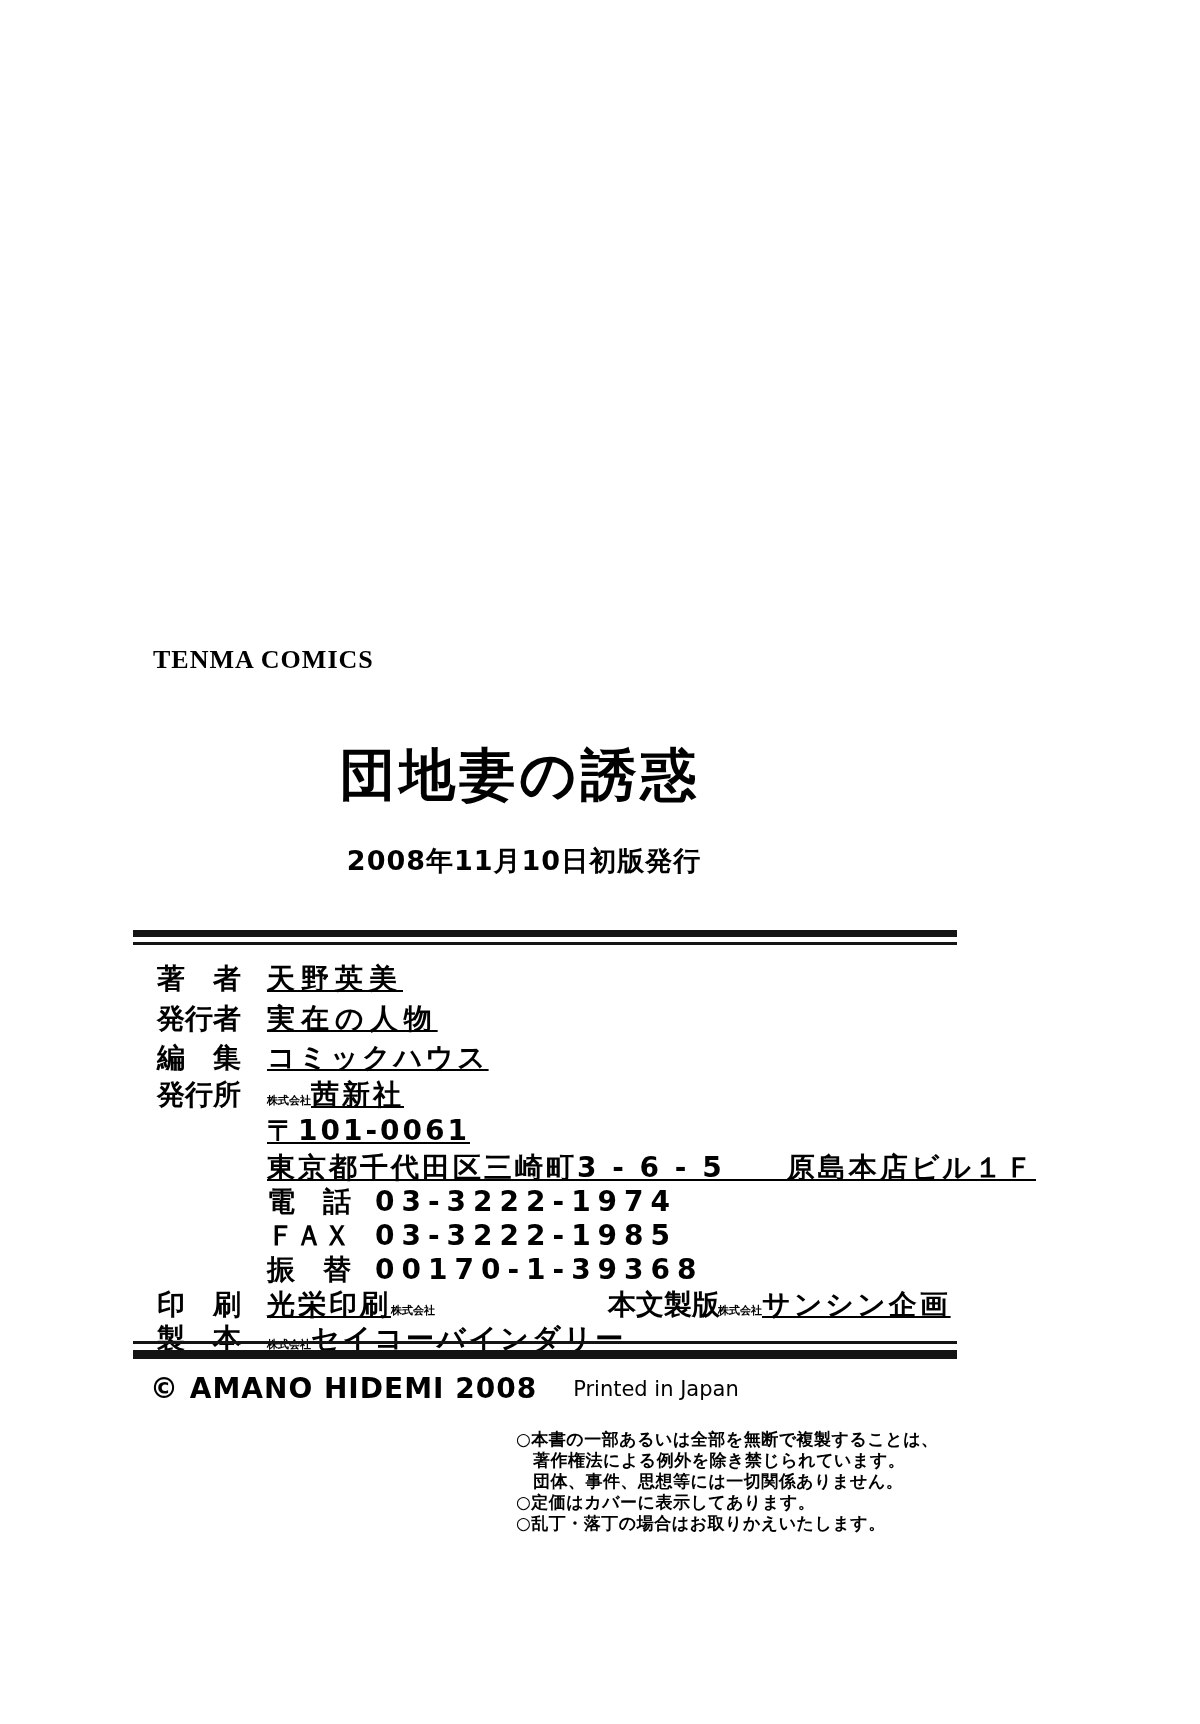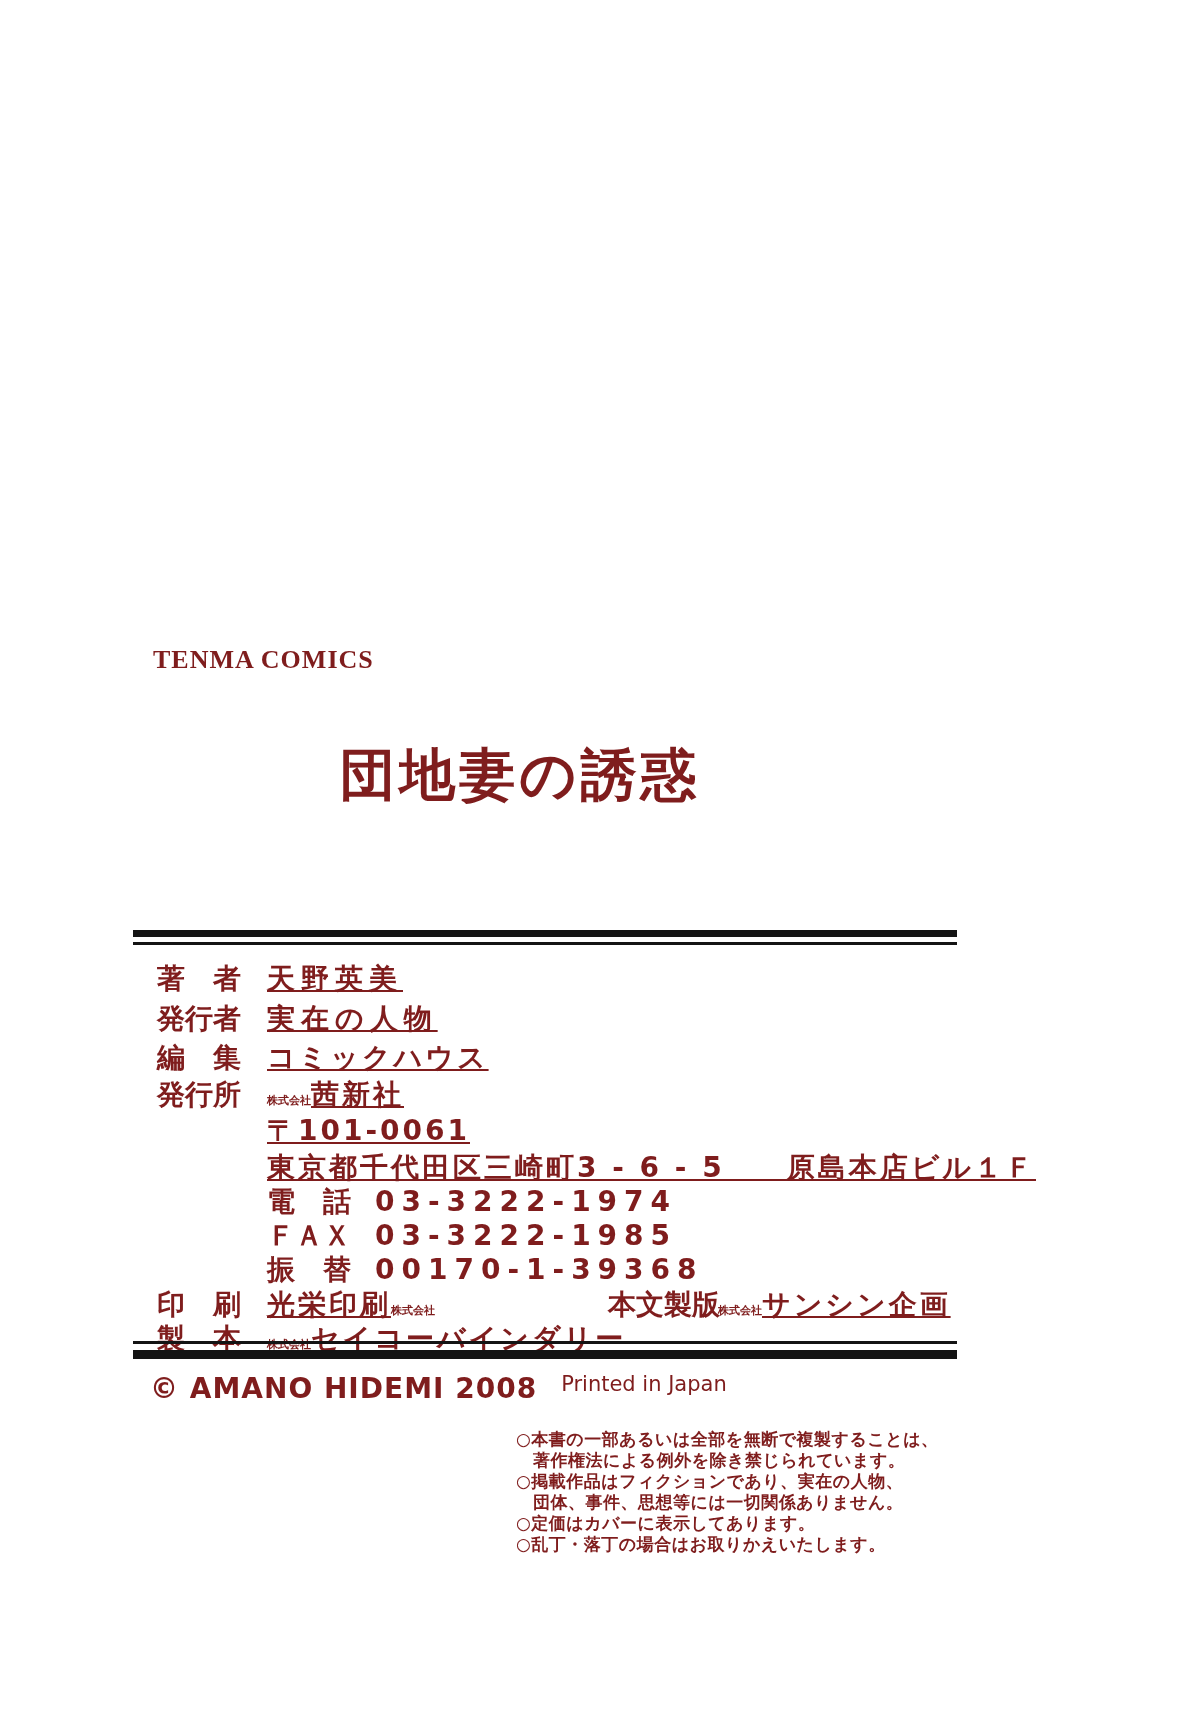--- a/index.html
+++ b/index.html
@@ -7,21 +7,21 @@
     padding: 0;
     background: #e8e8e8;
   }
   #page {
     position: relative;
     width: 1200px;
     height: 1724px;
     background: #ffffff;
     overflow: hidden;
     font-family: "DejaVu Sans", sans-serif;
-    color: #7f1d1d;
+    color: #000000;
   }
   .abs { position: absolute; white-space: nowrap; }
 
   
   #brand {
     left: 153px; top: 645px;
     font-family: "Liberation Serif", "DejaVu Serif", serif;
     font-weight: bold;
     font-size: 26px;
     letter-spacing: 1px;
@@ -82,21 +82,22 @@
   #row-fax         { top: 1217px; }
   #row-transfer    { top: 1251px; }
   #row-printing    { top: 1286px; }
   #row-typesetting { left: 608px; top: 1286px; }
   #row-binding     { top: 1320px; }
 
   
   #footer-line {
     left: 150px; top: 1372px;
     display: flex;
-    align-items: flex-start;
+    align-items: center;
+    gap: 12px;
   }
   #copyright { font-size: 28px; font-weight: 600; letter-spacing: 1px; }
   #printed-in { font-size: 21px; font-weight: 500; margin-left: 24px; }
   #isbn { font-size: 25px; font-weight: 600; margin-left: 28px; letter-spacing: 0.5px; }
 
   
   #notices {
     left: 516px; top: 1429px;
     font-size: 17px;
     line-height: 21px;
@@ -108,20 +109,21 @@
 </style>
 </head>
 <body>
 
 <div id="page">
 
   <div id="brand" class="abs">TENMA COMICS</div>
 
   <div id="book-title" class="abs">団地妻の誘惑</div>
 
+  <div id="edition-date" class="abs">2008年11月10日初版発行</div>
 
   <div id="rule-top" class="rule">
     <div class="thick"></div>
     <div class="gap"></div>
     <div class="thin"></div>
   </div>
 
   <div id="row-author" class="row">
     <span class="lbl">著　者</span><span class="val name">天野英美</span>
   </div>
@@ -177,19 +179,18 @@
   </div>
 
   <div id="footer-line" class="abs">
     <span id="copyright">© AMANO HIDEMI 2008</span>
     <span id="printed-in">Printed in Japan</span>
   </div>
 
   <div id="notices" class="abs">
     <div class="line">○本書の一部あるいは全部を無断で複製することは、</div>
     <div class="line cont">著作権法による例外を除き禁じられています。</div>
-    <div class="line">○掲載作品はフィクションであり、実在の人物、</div>
     <div class="line cont">団体、事件、思想等には一切関係ありません。</div>
     <div class="line">○定価はカバーに表示してあります。</div>
     <div class="line">○乱丁・落丁の場合はお取りかえいたします。</div>
   </div>
 
 </div>
 
 </body></html>

